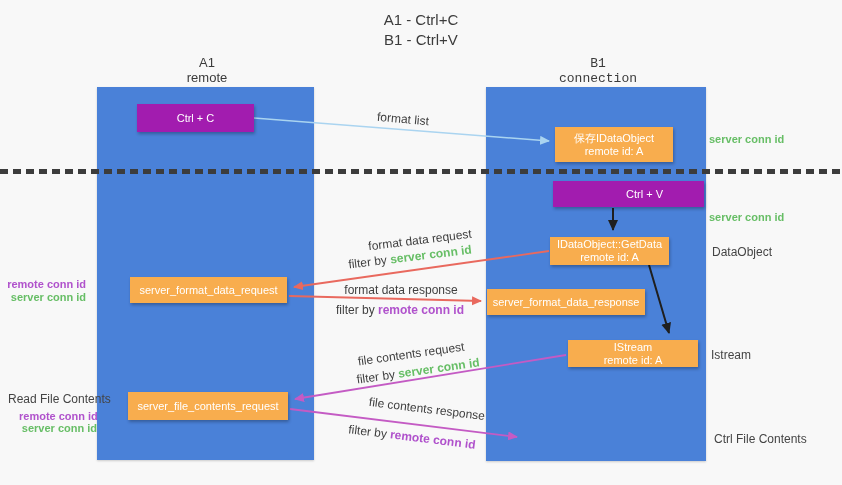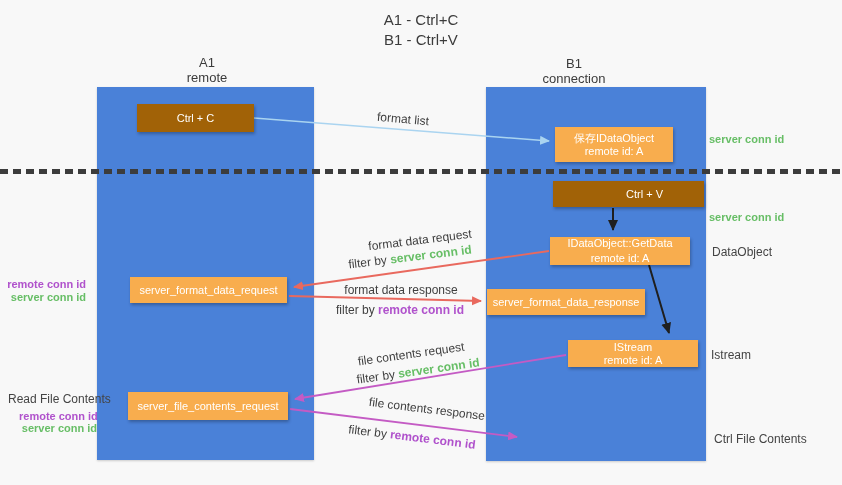--- a/index.html
+++ b/index.html
@@ -38,21 +38,21 @@
   .box{
     display:flex;flex-direction:column;
     align-items:center;justify-content:center;
     color:#fff;
     font-size:11px;
     line-height:13px;
     text-align:center;
     box-shadow:1px 2px 3px rgba(0,0,0,.28);
     white-space:nowrap;
   }
-  .box.green{background:#a16207;}
+  .box.green{background:#a21caf;}
   .box.orange{background:#f8ad4e;}
   .side-label{
     font-size:12px;
     color:#444;
     white-space:nowrap;
   }
   .side-label.green{color:#67be66;font-weight:600;font-size:11px;}
   .side-label.purple{color:#b052cc;font-weight:600;font-size:11px;}
   .side-label.right-align{text-align:right;}
   .arrow-label{
@@ -75,21 +75,21 @@
 
   <div class="abs title-block">
     <div>A1 - Ctrl+C</div>
     <div>B1 - Ctrl+V</div>
   </div>
 
   <div class="abs lane-header" style="left:137px;top:55px;width:140px;">
     <div>A1</div>
     <div>remote</div>
   </div>
-  <div class="abs lane-header" style="left:504px;top:56px;width:140px;">
+  <div class="abs lane-header" style="left:528px;top:56px;width:140px;font-family:Liberation Mono, monospace;">
     <div>B1</div>
     <div>connection</div>
   </div>
 
   <div class="abs lane" style="left:97px;top:87px;width:217px;height:373px;"></div>
   <div class="abs lane" style="left:486px;top:87px;width:220px;height:374px;"></div>
 
   <div class="abs dotted-sep"></div>
 
   <svg class="overlay" width="842" height="485" viewBox="0 0 842 485">
@@ -122,21 +122,21 @@
 
   <div class="abs box orange" style="left:555px;top:127px;width:118px;height:35px;">
     <div>保存IDataObject</div>
     <div>remote id: A</div>
   </div>
 
   <div class="abs box green" style="left:553px;top:181px;width:119px;height:26px;padding-left:32px;">
     <div>Ctrl + V</div>
   </div>
 
-  <div class="abs box orange" style="left:550px;top:237px;width:140px;height:28px;justify-content:space-between;">
+  <div class="abs box orange" style="left:550px;top:237px;width:119px;height:28px;">
     <div>IDataObject::GetData</div>
     <div>remote id: A</div>
   </div>
 
   <div class="abs box orange" style="left:130px;top:277px;width:157px;height:26px;">
     <div>server_format_data_request</div>
   </div>
 
   <div class="abs box orange" style="left:487px;top:289px;width:158px;height:26px;">
     <div>server_format_data_response</div>

